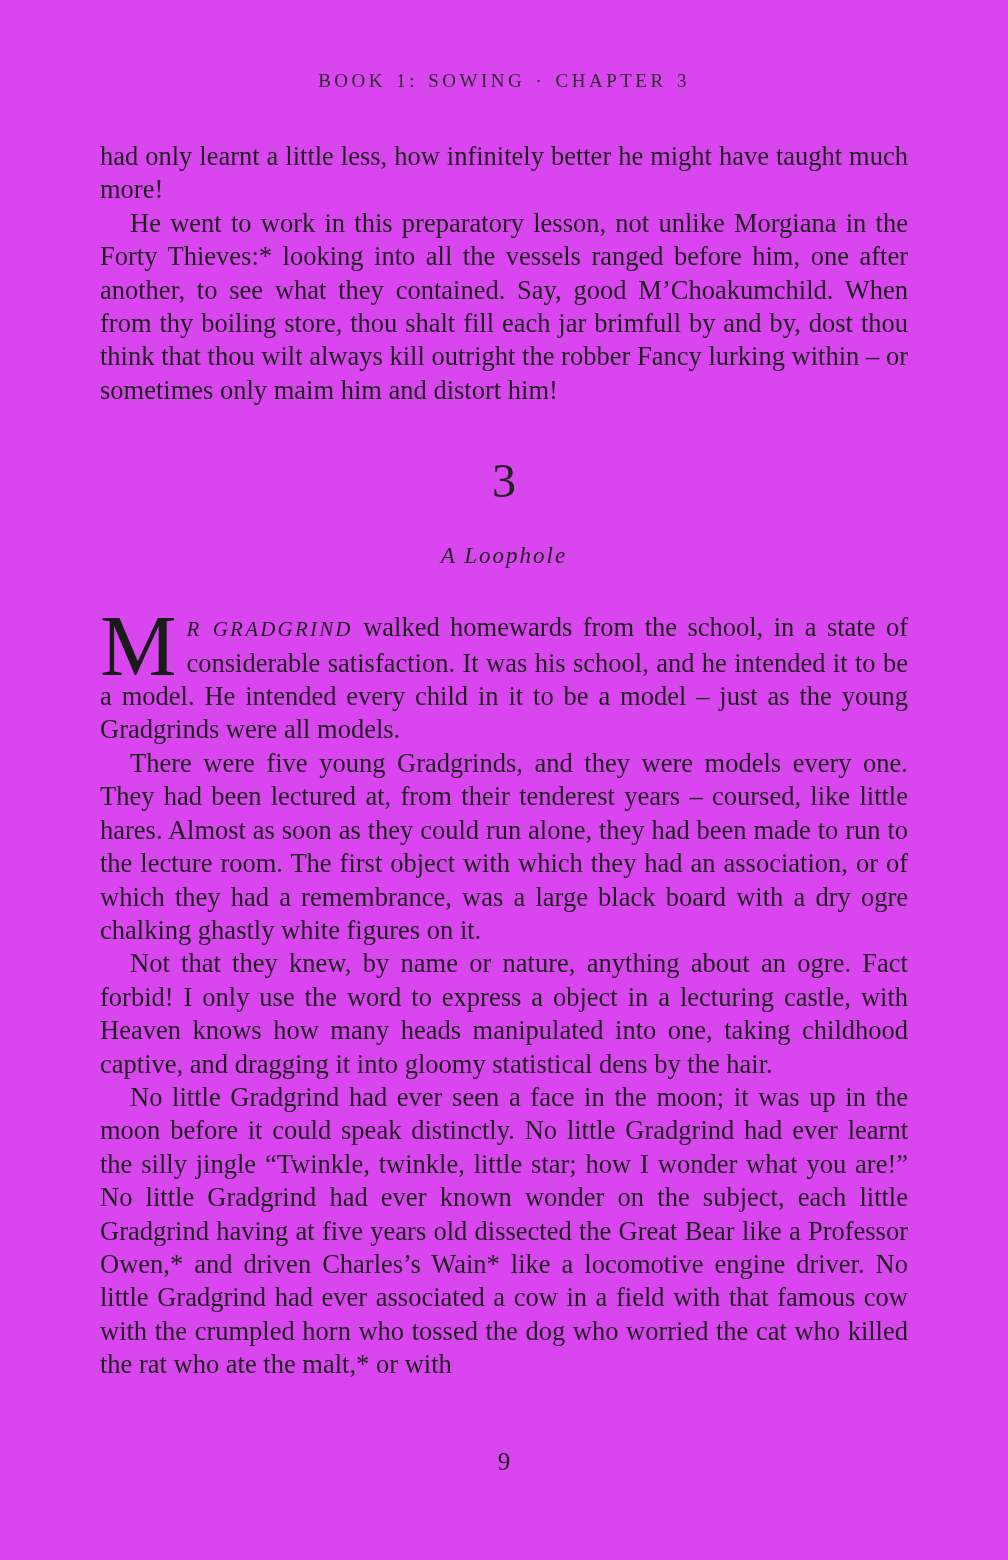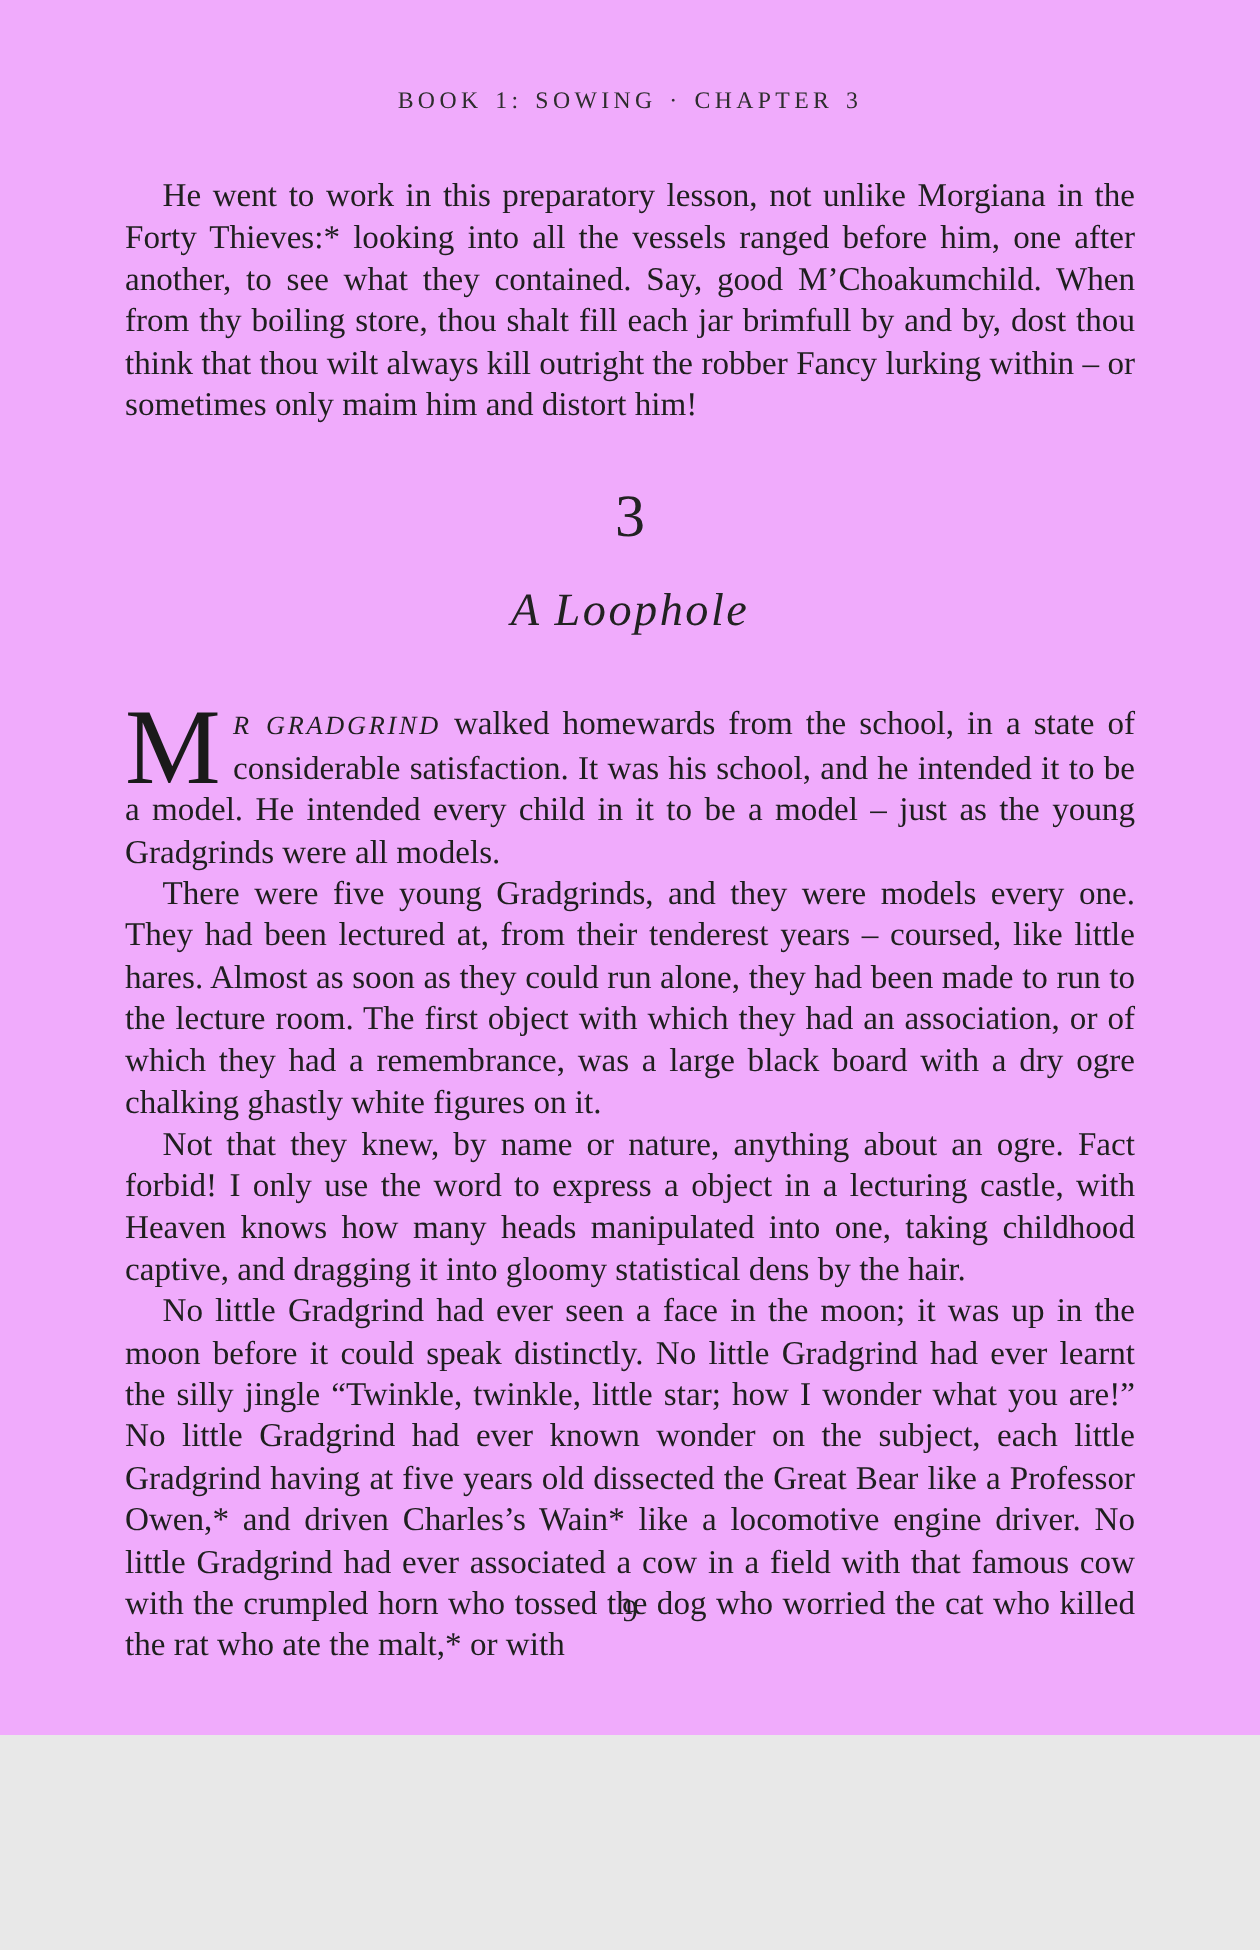--- a/index.html
+++ b/index.html
@@ -1,22 +1,22 @@
 <!DOCTYPE html>
 <html><head>
 <meta charset="utf-8">
 <style>
   * { box-sizing: border-box; }
   html, body { margin: 0; padding: 0; background: #e8e8e8; }
   .page {
     position: relative;
     width: 1008px;
-    height: 1388px;
+    height: 1560px;
     margin: 0 auto;
-    background: #f0abfc;
+    background: #d946ef;
     color: #1f1f1f;
     font-family: "Liberation Serif", serif;
     padding: 70px 100px 0 100px;
     overflow: hidden;
   }
   .running-head {
     text-align: center;
     font-size: 19px;
     line-height: 22px;
     letter-spacing: 3.5px;
@@ -39,23 +39,23 @@
     margin-top: 52px;
     text-align: center;
   }
   .chapter-number {
     font-size: 48px;
     line-height: 44px;
     color: #222222;
   }
   .chapter-title {
     margin-top: 36px;
-    margin-bottom: 56px;
+    margin-bottom: 38px;
     font-style: italic;
-    font-size: 37px;
+    font-size: 23px;
     line-height: 34px;
     letter-spacing: 2px;
     color: #222222;
   }
   .dropcap {
     float: left;
     font-size: 86px;
     line-height: 62px;
     padding: 4px 10px 0 0;
     color: #1a1a1a;
@@ -76,20 +76,21 @@
   }
 </style>
 </head>
 <body>
 
 <div class="page">
 
   <header class="running-head">BOOK 1: SOWING · CHAPTER 3</header>
 
   <section class="bodytext">
+    <p class="noindent">had only learnt a little less, how infinitely better he might have taught much more!</p>
     <p>He went to work in this preparatory lesson, not unlike Morgiana in the Forty Thieves:* looking into all the vessels ranged before him, one after another, to see what they contained. Say, good M’Choakumchild. When from thy boiling store, thou shalt fill each jar brimfull by and by, dost thou think that thou wilt always kill outright the robber Fancy lurking within – or sometimes only maim him and distort him!</p>
   </section>
 
   <div class="chapter-heading">
     <div class="chapter-number">3</div>
     <div class="chapter-title">A Loophole</div>
   </div>
 
   <section class="bodytext">
     <p class="noindent opening"><span class="dropcap">M</span><span class="smallcaps-lead">R GRADGRIND</span> <span>walked homewards from the school, in a state of considerable satisfaction. It was his school, and he intended it to be a model. He intended every child in it to be a model – just as the young Gradgrinds were all models.</span></p>

